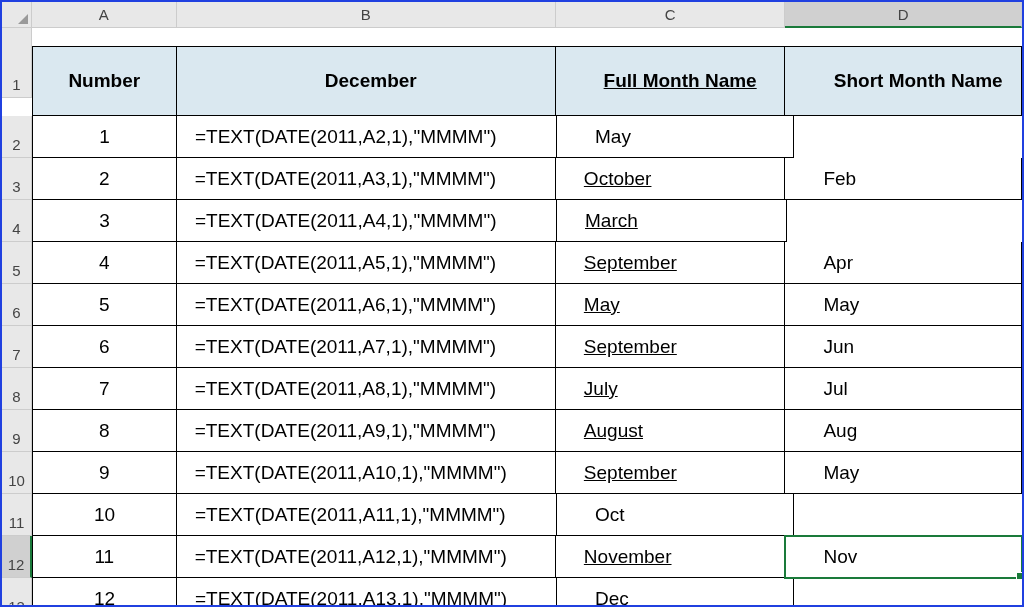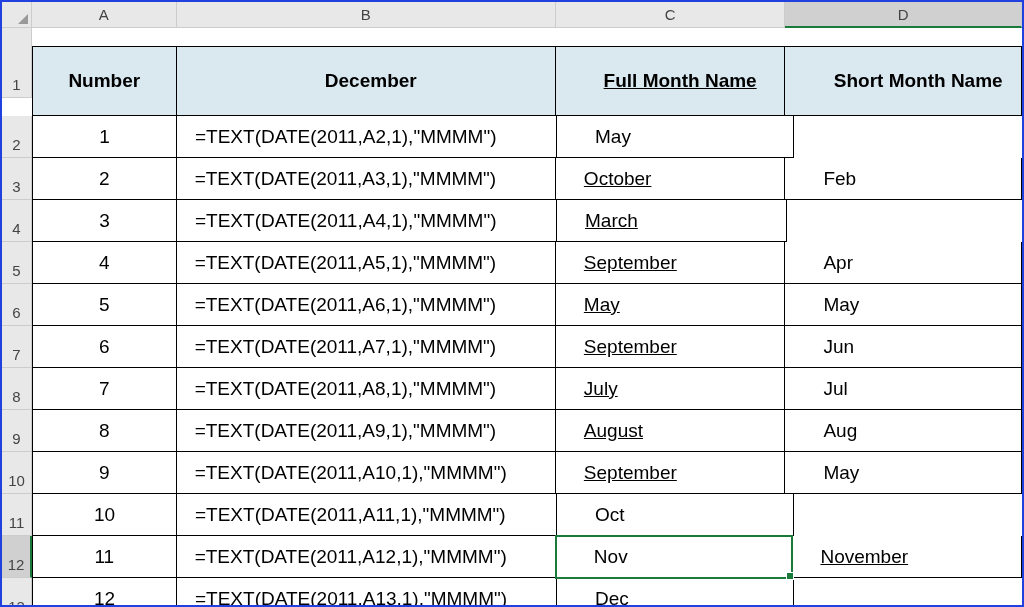--- a/index.html
+++ b/index.html
@@ -229,22 +229,22 @@
     <div class="row-header">11</div>
     <div class="cell cell-a first-col-border">10</div>
     <div class="cell cell-b">=TEXT(DATE(2011,A11,1),"MMMM")</div>
     <div class="cell cell-d">Oct</div>
   </div>
 
   <div class="row data-row">
     <div class="row-header selected">12</div>
     <div class="cell cell-a first-col-border">11</div>
     <div class="cell cell-b">=TEXT(DATE(2011,A12,1),"MMMM")</div>
+    <div class="cell cell-c">November</div>
     <div class="cell cell-d active-cell">Nov</div>
-    <div class="cell cell-c">November</div>
   </div>
 
   <div class="row data-row">
     <div class="row-header">13</div>
     <div class="cell cell-a first-col-border">12</div>
     <div class="cell cell-b">=TEXT(DATE(2011,A13,1),"MMMM")</div>
     <div class="cell cell-d">Dec</div>
   </div>
 
 </div>

